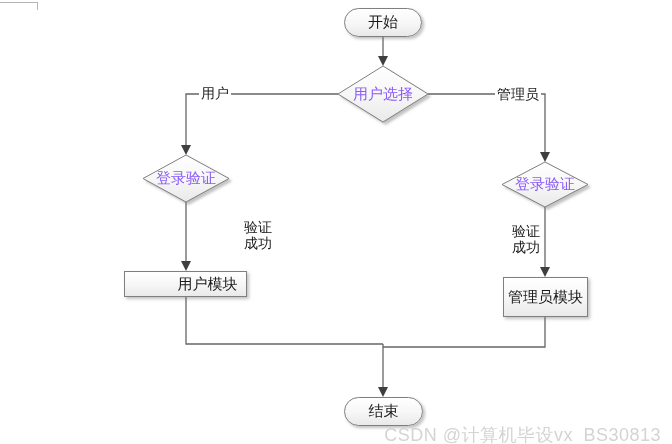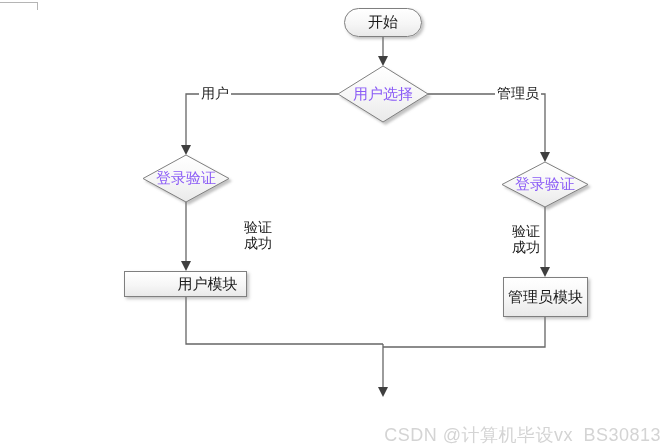--- a/index.html
+++ b/index.html
@@ -38,21 +38,21 @@
   }
   .edge-label.multiline{background:transparent;}
   #start-node{left:344px;top:8px;width:78px;height:29px;}
   #end-node{left:344px;top:397px;width:79px;height:29px;}
   #user-module-node{left:124px;top:271px;width:123px;height:26px;padding-left:44px;}
   #admin-module-node{left:503px;top:277px;width:85px;height:40px;}
   #decision-label{left:338px;top:84px;width:90px;height:20px;}
   #user-verify-label{left:143px;top:168px;width:86px;height:20px;}
   #admin-verify-label{left:502px;top:174px;width:86px;height:20px;}
   #user-branch-label{left:199px;top:85px;}
-  #admin-branch-label{left:495px;top:86px;font-family:Liberation Serif, serif;}
+  #admin-branch-label{left:495px;top:86px;}
   #user-success-label{left:239px;top:219px;width:34px;}
   #admin-success-label{left:507px;top:223px;width:34px;}
   #watermark{
     position:absolute;right:11px;top:423px;
     font-size:18px;color:#d4d4d4;
     letter-spacing:.5px;
   }
   #clipped-shape-artifact{
     position:absolute;left:0;top:2px;width:38px;height:8px;
     border-top:1px solid #b5b5b5;border-right:1px solid #b5b5b5;
@@ -102,20 +102,23 @@
   </div>
 
   <div class="node" id="user-module-node">
     <span>用户模块</span>
   </div>
 
   <div class="node" id="admin-module-node">
     <span>管理员模块</span>
   </div>
 
+  <div class="node capsule" id="end-node">
+    <span>结束</span>
+  </div>
 
   <div class="diamond-label" id="decision-label">用户选择</div>
   <div class="diamond-label" id="user-verify-label">登录验证</div>
   <div class="diamond-label" id="admin-verify-label">登录验证</div>
 
   <div class="edge-label" id="user-branch-label">用户</div>
   <div class="edge-label" id="admin-branch-label">管理员</div>
 
   <div class="edge-label multiline" id="user-success-label">
     <div>验证</div>

